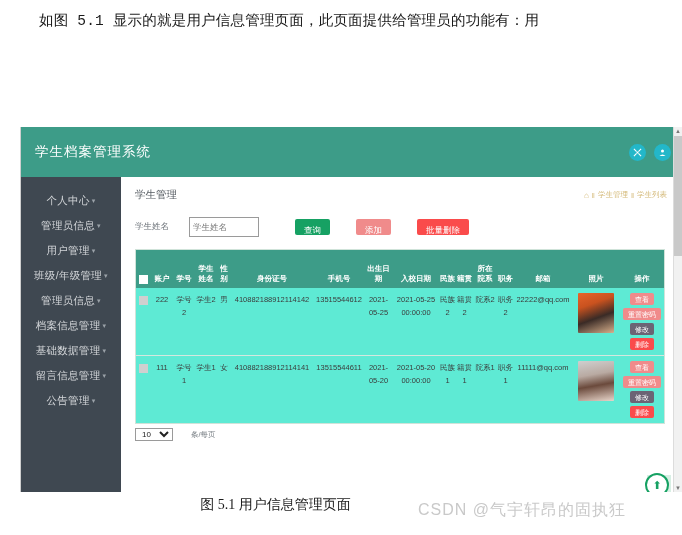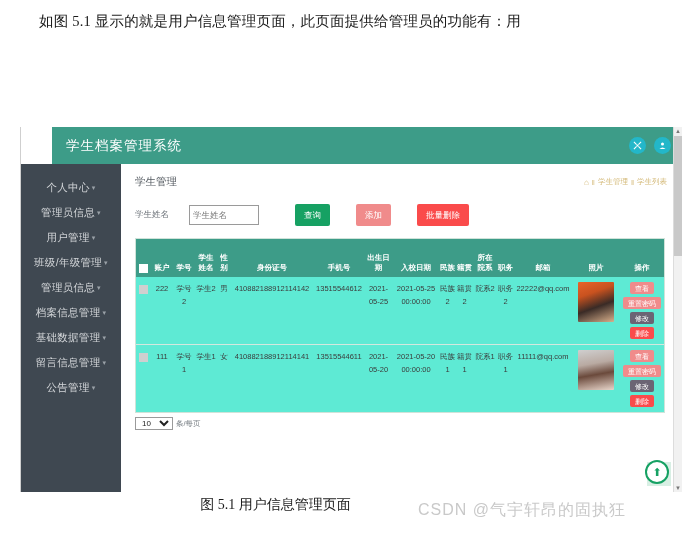--- a/index.html
+++ b/index.html
@@ -11,21 +11,21 @@
     width: 682px;
     height: 535px;
     overflow: hidden;
     font-family: "Liberation Sans", "DejaVu Sans", sans-serif;
     position: relative;
   }
 
   
   .doc-text {
     padding: 8px 10px 0 10px;
-    font-family: Liberation Serif, serif;
+    font-family: Liberation Mono, monospace;
     font-size: 14.5px;
     line-height: 26px;
     color: #1a1a1a;
     letter-spacing: 0.2px;
   }
   .doc-text p { margin: 0; }
   .doc-p1 { text-indent: 2em; }
   .doc-p2 { text-indent: 0em; }
   .doc-p3 { text-indent: 3em; }
 
@@ -35,28 +35,27 @@
     left: 20px;
     top: 127px;
     width: 662px;
     height: 365px;
     background: #ffffff;
     overflow: hidden;
     border-left: 1px solid #cfcfcf;
   }
 
   .app-topbar {
-    height: 37px;
+    height: 50px;
     background: #3d9c88;
     display: flex;
     align-items: center;
     justify-content: space-between;
     padding: 0 12px 0 14px;
     box-sizing: border-box;
-    margin-left: 31px;
   }
   .app-title {
     color: #ffffff;
     font-size: 13.5px;
     letter-spacing: 1px;
     white-space: nowrap;
   }
   .topbar-icons { display: flex; gap: 8px; align-items: center; }
   .circ-icon {
     width: 17px; height: 17px; border-radius: 50%;
@@ -150,21 +149,21 @@
     font-family: "Liberation Sans", sans-serif;
     border-radius: 0;
     outline: none;
   }
   .btn {
     border: none;
     color: #fff;
     font-size: 8.5px;
     border-radius: 2px;
     cursor: pointer;
-    height: 22px;
+    height: 16px;
     padding: 0 9px;
     font-family: "Liberation Sans", sans-serif;
     white-space: nowrap;
     line-height: 22px;
   }
   .btn-query { background: #16a163; margin-left: 20px; }
   .btn-add { background: #f08b8b; margin-left: 10px; }
   .btn-batchdel { background: #fa4b4b; margin-left: 10px; }
 
   
@@ -243,21 +242,21 @@
   }
   .abtn-view { background: #f08b8b; }
   .abtn-reset { background: #f08b8b; }
   .abtn-edit { background: #6b6474; }
   .abtn-del { background: #fa4b4b; }
 
   
   .table-foot {
     display: flex;
     align-items: center;
-    gap: 3px;
+    gap: 18px;
     padding: 4px 0 0 14px;
   }
   .page-size {
     font-size: 8px;
     height: 13px;
     border: 1px solid #9a9a9a;
     background: #fff;
     font-family: "Liberation Sans", sans-serif;
     padding: 0 0 0 2px;
     color: #222;

